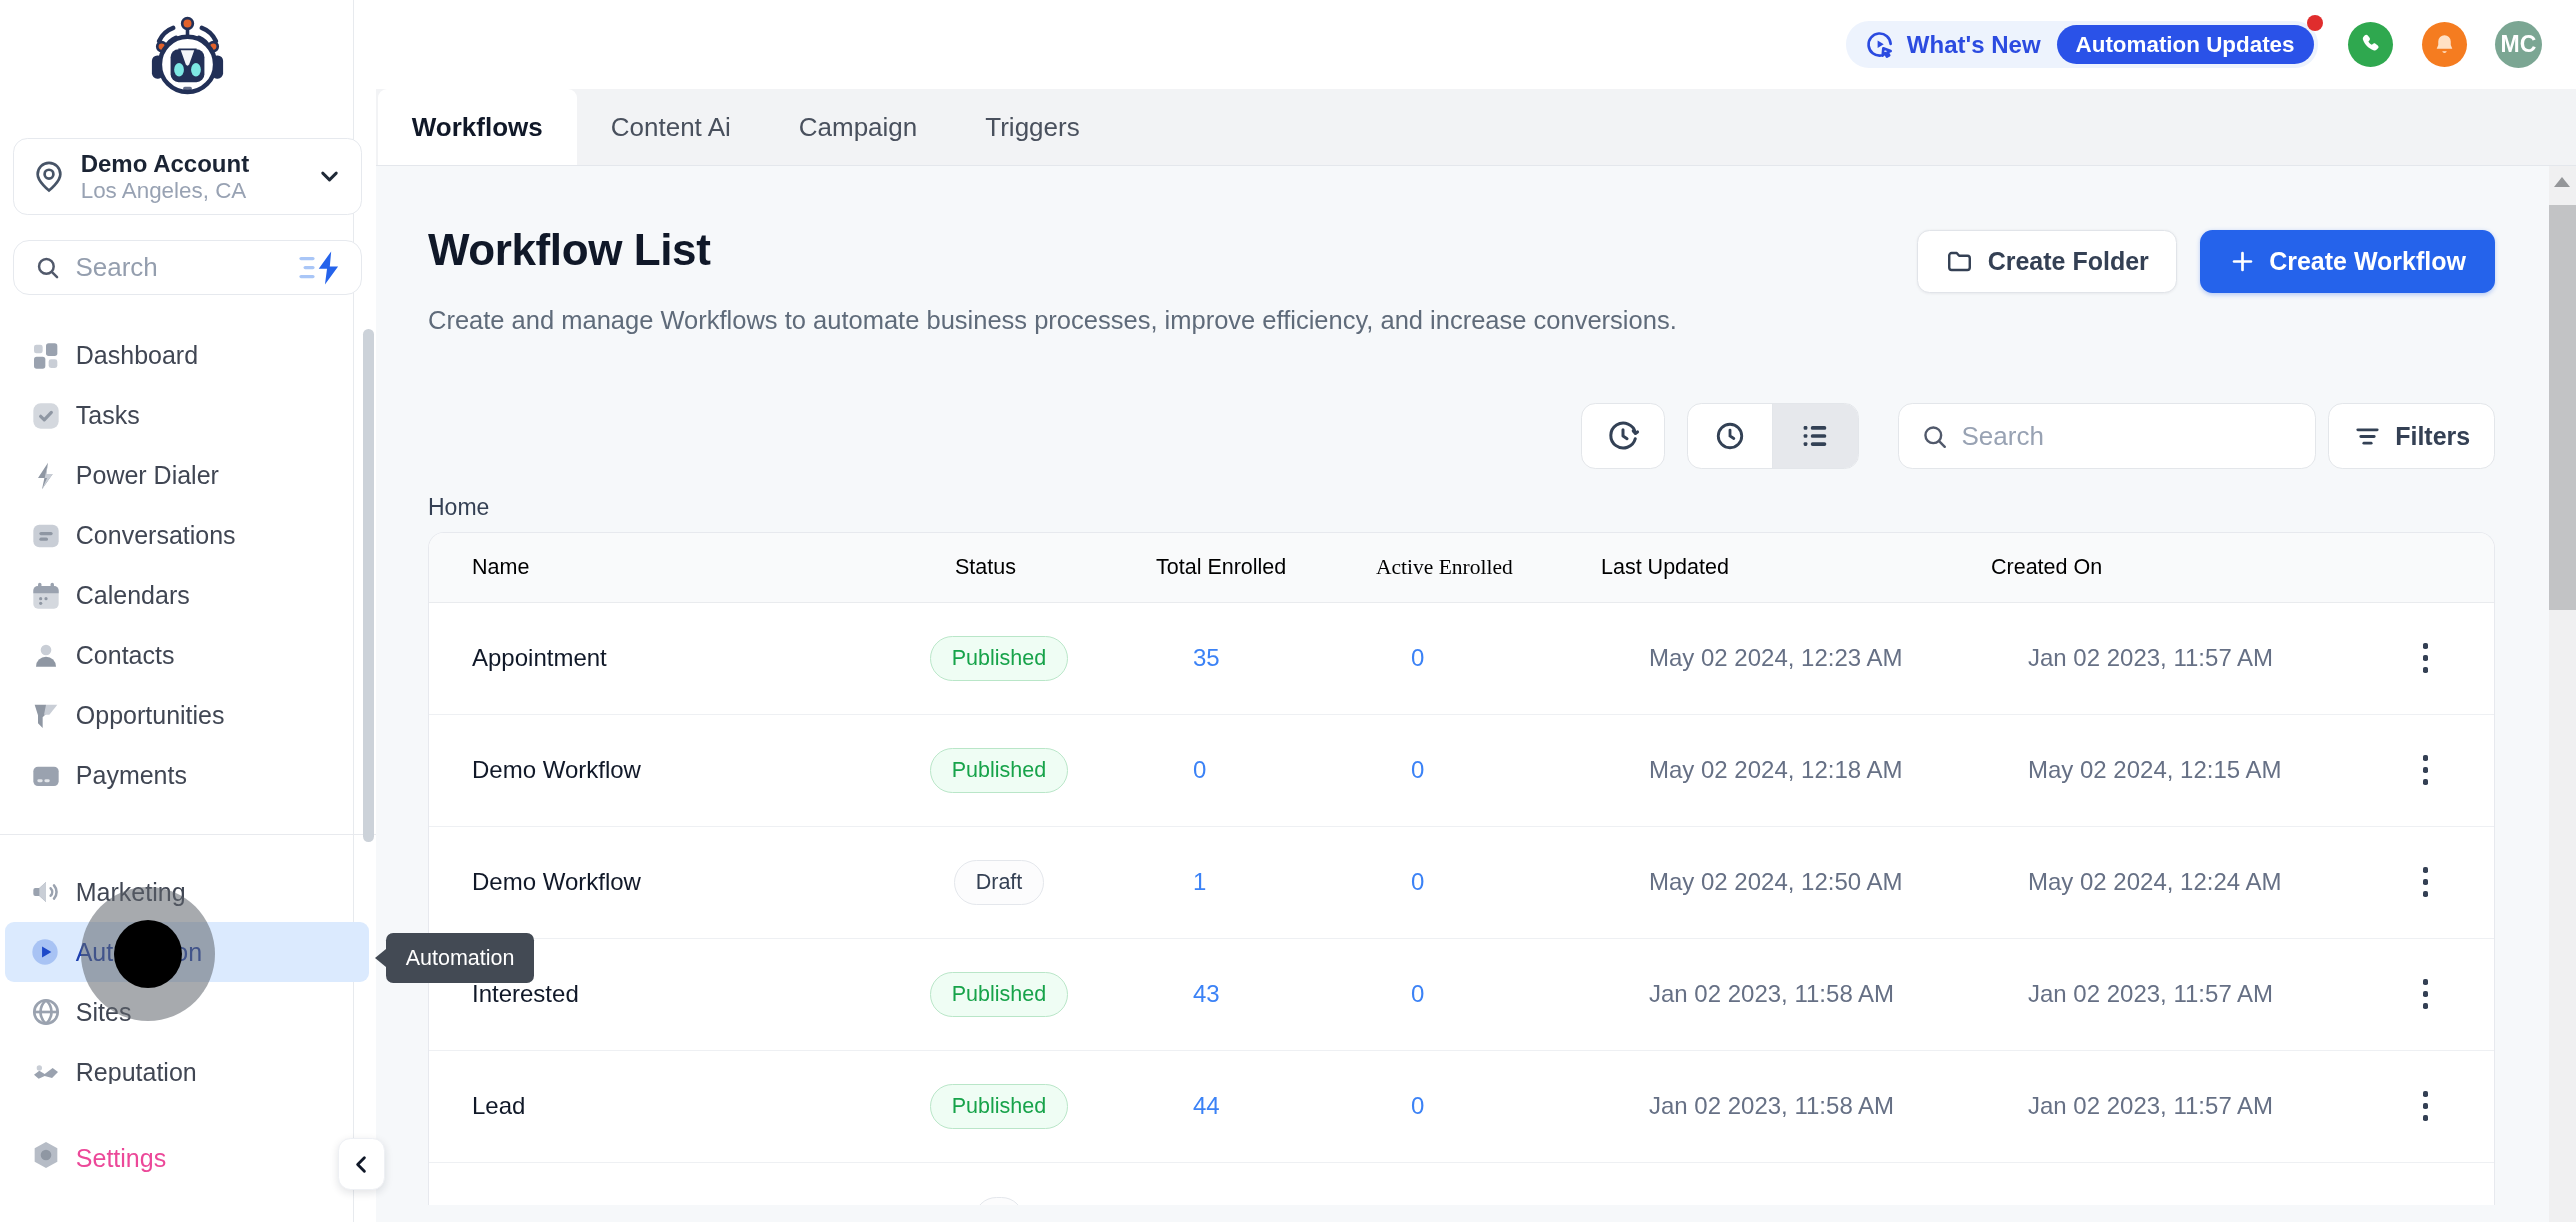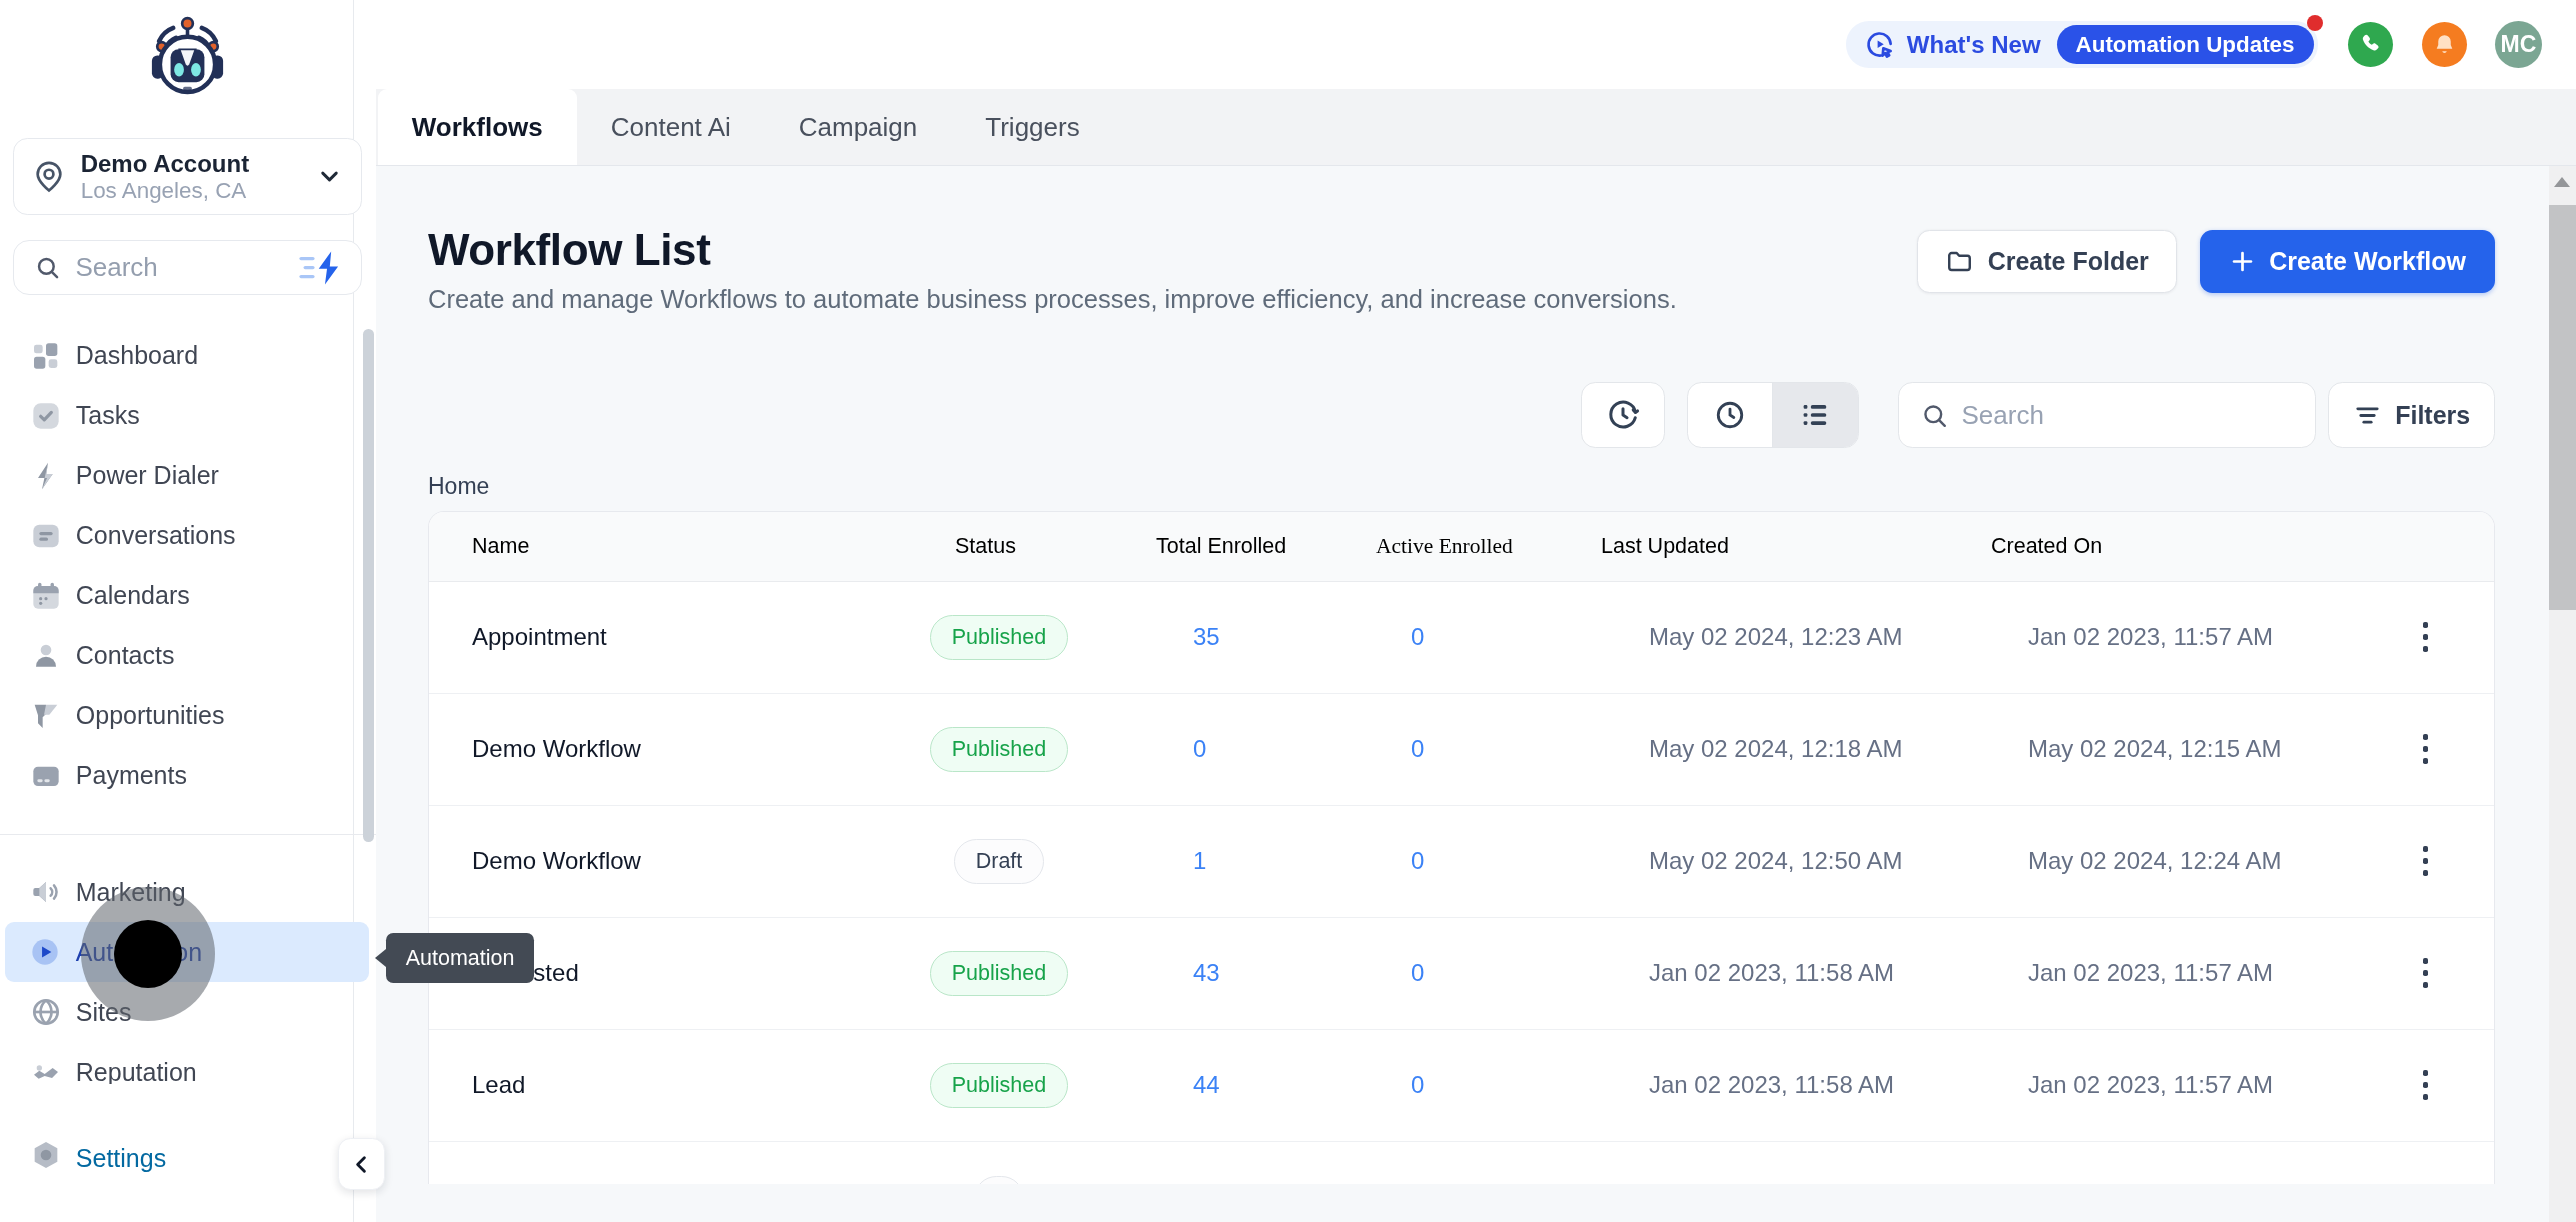--- a/index.html
+++ b/index.html
@@ -22,21 +22,21 @@
   .navgroup { position:absolute; left:0; width:376px; }
   .g1 { top:10.7px; } .g2 { top:547px; }
   .nav-item { position:relative; height:60px; display:flex; align-items:center; padding-left:29.5px; cursor:pointer; }
   .nav-item .nicon { width:32px; height:32px; flex:0 0 32px; display:flex; align-items:center; justify-content:center; }
   .nav-item .nlabel { margin-left:14.3px; font-size:25px; color:#404653; }
   .nav-item.active { background:#dbeafe; border-radius:9px; margin:0 7.2px 0 5.4px; padding-left:24px; }
   .nav-item.active .nlabel { color:#1e40af; font-weight:500; }
   .side-divider { position:absolute; left:0; top:519px; width:376px; height:1.3px; background:#e8eaee; }
   .side-scrollthumb { position:absolute; left:363px; top:329px; width:10.7px; height:513px; background:#ccd2d9; border-radius:5.4px; z-index:6; }
   .settings-item { position:absolute; left:29.5px; top:1136px; display:flex; align-items:center; cursor:pointer; }
-  .settings-item .nlabel { margin-left:14.3px; font-size:25px; color:#0369a1;margin-top:8px; }
+  .settings-item .nlabel { margin-left:14.3px; font-size:25px; color:#ec4899;margin-top:8px; }
   .collapse-btn { position:absolute; left:338px; top:1138px; width:47px; height:52px; background:#fff; border:1.3px solid #eef0f4;
     border-radius:12.5px; box-shadow:0 2.7px 9px rgba(16,24,40,.12); display:flex; align-items:center; justify-content:center;
     z-index:40; cursor:pointer; }
 
   
   .topbar { position:absolute; left:376px; top:0; right:0; height:89px; background:#fff; display:flex; align-items:center; justify-content:flex-end; padding-right:34px; }
   .whatsnew-wrap { position:relative; height:47px; background:#edf3fd; border-radius:23px; display:flex; align-items:center; padding:0 4.5px 0 18px; cursor:pointer; }
   .whatsnew-label { font-size:24px; font-weight:700; color:#2b4be0; margin:0 16px 0 10.7px; }
   .updates-pill { height:39px; background:#2a52e8; border-radius:19.7px; color:#fff; font-size:22.4px; font-weight:700;
     display:flex; align-items:center; padding:0 19px; }
@@ -50,21 +50,21 @@
   .tabstrip { position:absolute; left:376px; top:89px; right:0; height:77px; background:#f2f3f5;
     border-bottom:1.3px solid #e4e7ec; display:flex; align-items:stretch; padding-left:1.8px; }
   .tab { display:flex; align-items:center; padding:0 34px; font-size:26px; color:#49505d; cursor:pointer; }
   .tab.active { background:#fff; border-radius:9px 9px 0 0; color:#101828; font-weight:700; }
 
   
   .content { position:absolute; left:376px; top:166px; right:0; bottom:0; background:#f6f8fa; overflow:hidden; }
   .page { position:absolute; left:52px; top:0; width:2067px; }
   .page-head { display:flex; justify-content:space-between; margin-top:59px; }
   .page-title { font-size:44px; font-weight:700; color:#101828; letter-spacing:-0.4px; }
-  .page-desc { margin-top:5px; font-size:25.5px; line-height:38px; color:#5f6b7a; max-width:1288px; }
+  .page-desc { margin-top:26px; font-size:25.5px; line-height:38px; color:#5f6b7a; max-width:1288px; }
   .head-actions { display:flex; gap:23px; margin-top:5.4px; }
   .btn { display:flex; align-items:center; justify-content:flex-start; height:63px; border-radius:12.5px; font-size:25px; font-weight:600; cursor:pointer; }
   .btn-secondary { background:#fff; border:1.3px solid #e1e4e9; color:#344054; padding:0 27px; gap:13.4px;
     box-shadow:0 0.9px 2.7px rgba(16,24,40,.06); }
   .btn-primary { background:#2563eb; color:#fff; padding:0 29px; gap:13.4px; box-shadow:0 1.8px 4.5px rgba(37,99,235,.3); border:none; }
 
   .toolbar { display:flex; justify-content:flex-end; align-items:center; margin-top:64px; }
   .tool-btn { width:84px; height:66px; background:#fff; border:1.3px solid #e3e6ea; border-radius:14.3px;
     display:flex; align-items:center; justify-content:center; cursor:pointer; }
   .segmented { display:flex; width:172px; height:66px; border:1.3px solid #e3e6ea; border-radius:14.3px; overflow:hidden; margin-left:21.5px; background:#fff; }

